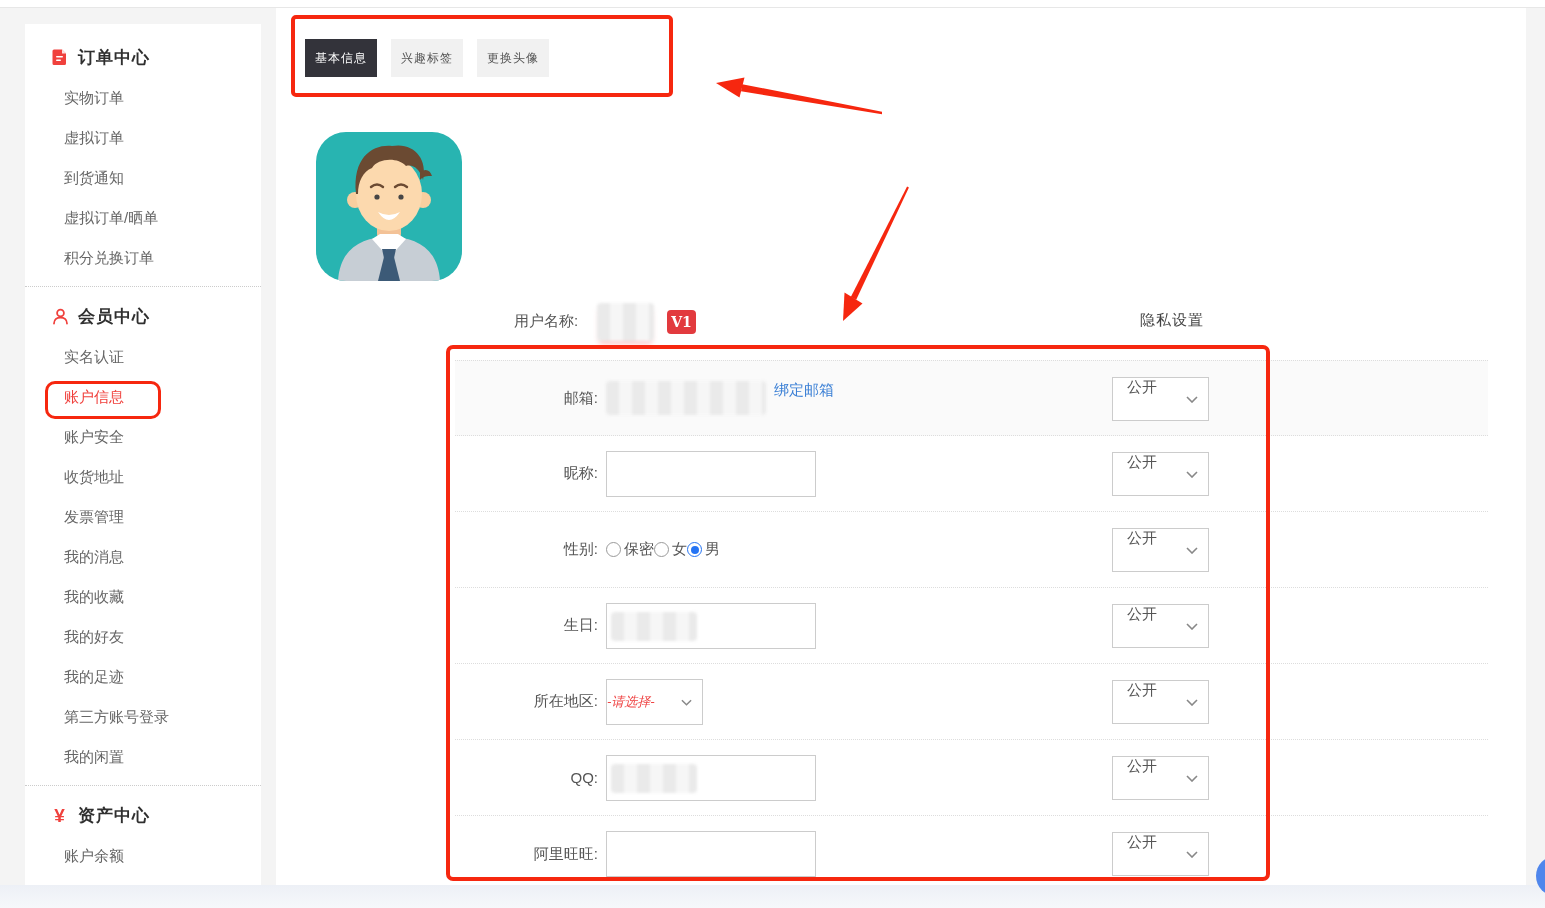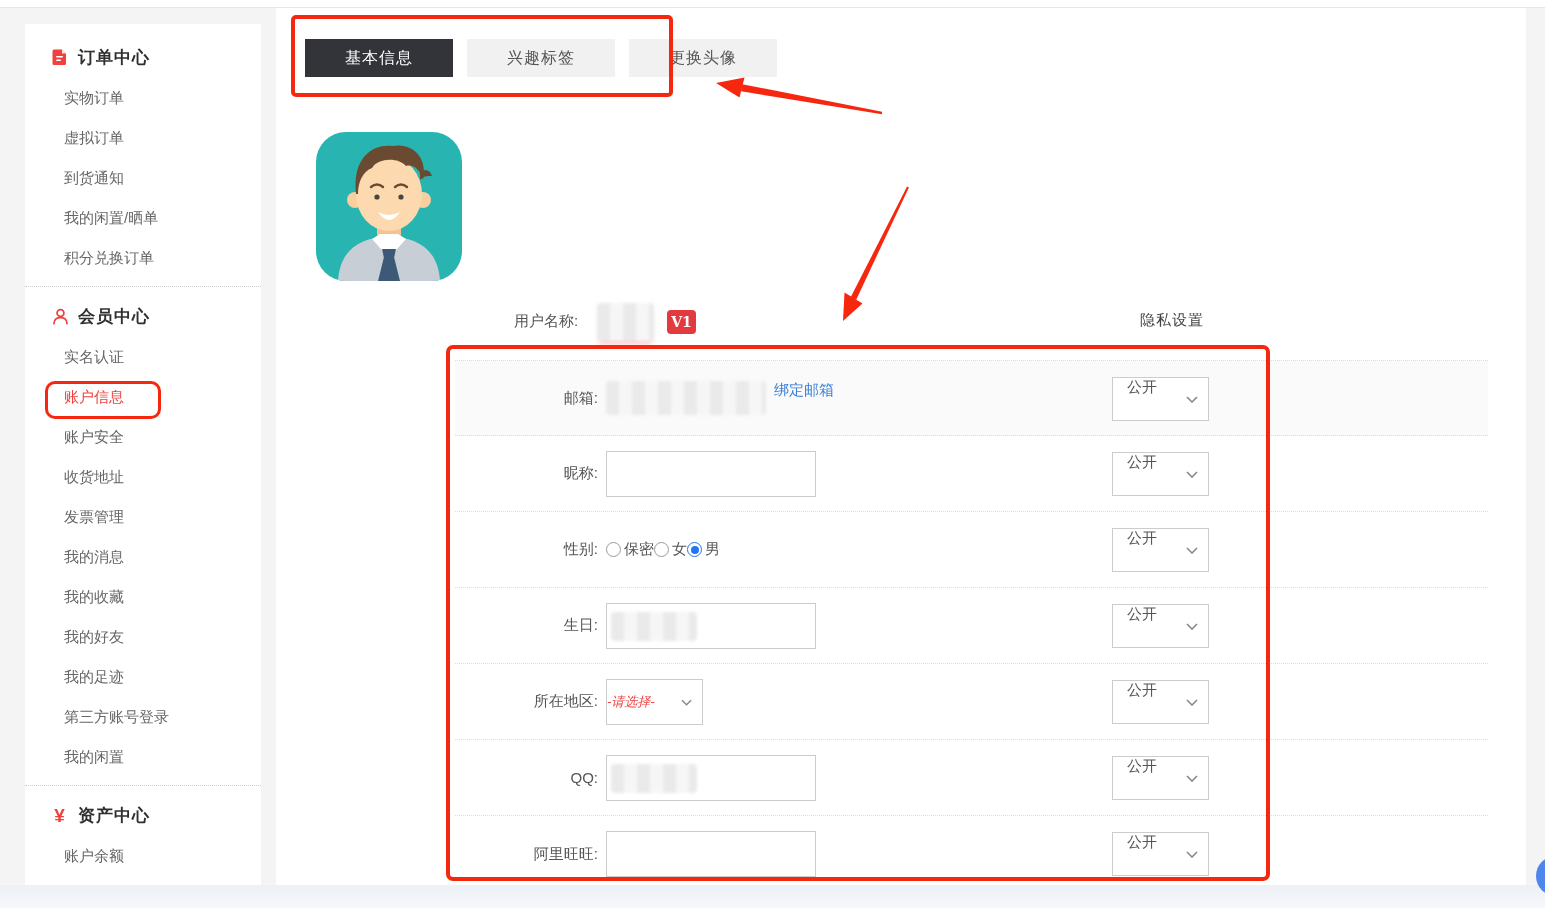--- a/index.html
+++ b/index.html
@@ -30,21 +30,21 @@
   .sb-item.active span { color:#f0413d; }
   .sb-divider { border-top:1px dotted #ccc; margin:8px 0; }
   .yen { color:#f0413d; font-weight:bold; font-size:19px; line-height:1; }
 
   
   .content { position:absolute; left:276px; top:8px; width:1250px; height:877px;
     background:#fff; z-index:2; overflow:hidden; }
 
   
   .tabs { position:absolute; left:29px; top:31px; display:flex; gap:14px; }
-  .tab { height:38px; line-height:38px; padding:0 40px; font-size:16px;
+  .tab { height:38px; line-height:38px; padding:0 10px; font-size:12px;
     background:#f1f1f1; color:#555; cursor:pointer; letter-spacing:1px; }
   .tab.active { background:#33333a; color:#fff; }
 
   
   .avatar { position:absolute; left:40px; top:124px; width:146px; height:149px; }
 
   
   .u-label { position:absolute; left:238px; top:304px; font-size:15px; color:#555; }
   .name-blob { position:absolute; left:321px; top:295px; width:57px; height:38px;
     border-radius:9px; box-shadow:0 5px 5px -2px rgba(250,160,160,.6); }
@@ -122,21 +122,21 @@
     <div class="sb-item">
         <span>实物订单</span>
       </div>
     <div class="sb-item">
         <span>虚拟订单</span>
       </div>
     <div class="sb-item">
         <span>到货通知</span>
       </div>
     <div class="sb-item">
-        <span>我的闲置/晒单</span>
+        <span>虚拟订单/晒单</span>
       </div>
     <div class="sb-item">
         <span>积分兑换订单</span>
       </div>
 
     <div class="sb-divider"></div>
 
     <div class="sb-header">
       <span class="sb-icon">
         <svg width="19" height="19" viewBox="0 0 19 19">

